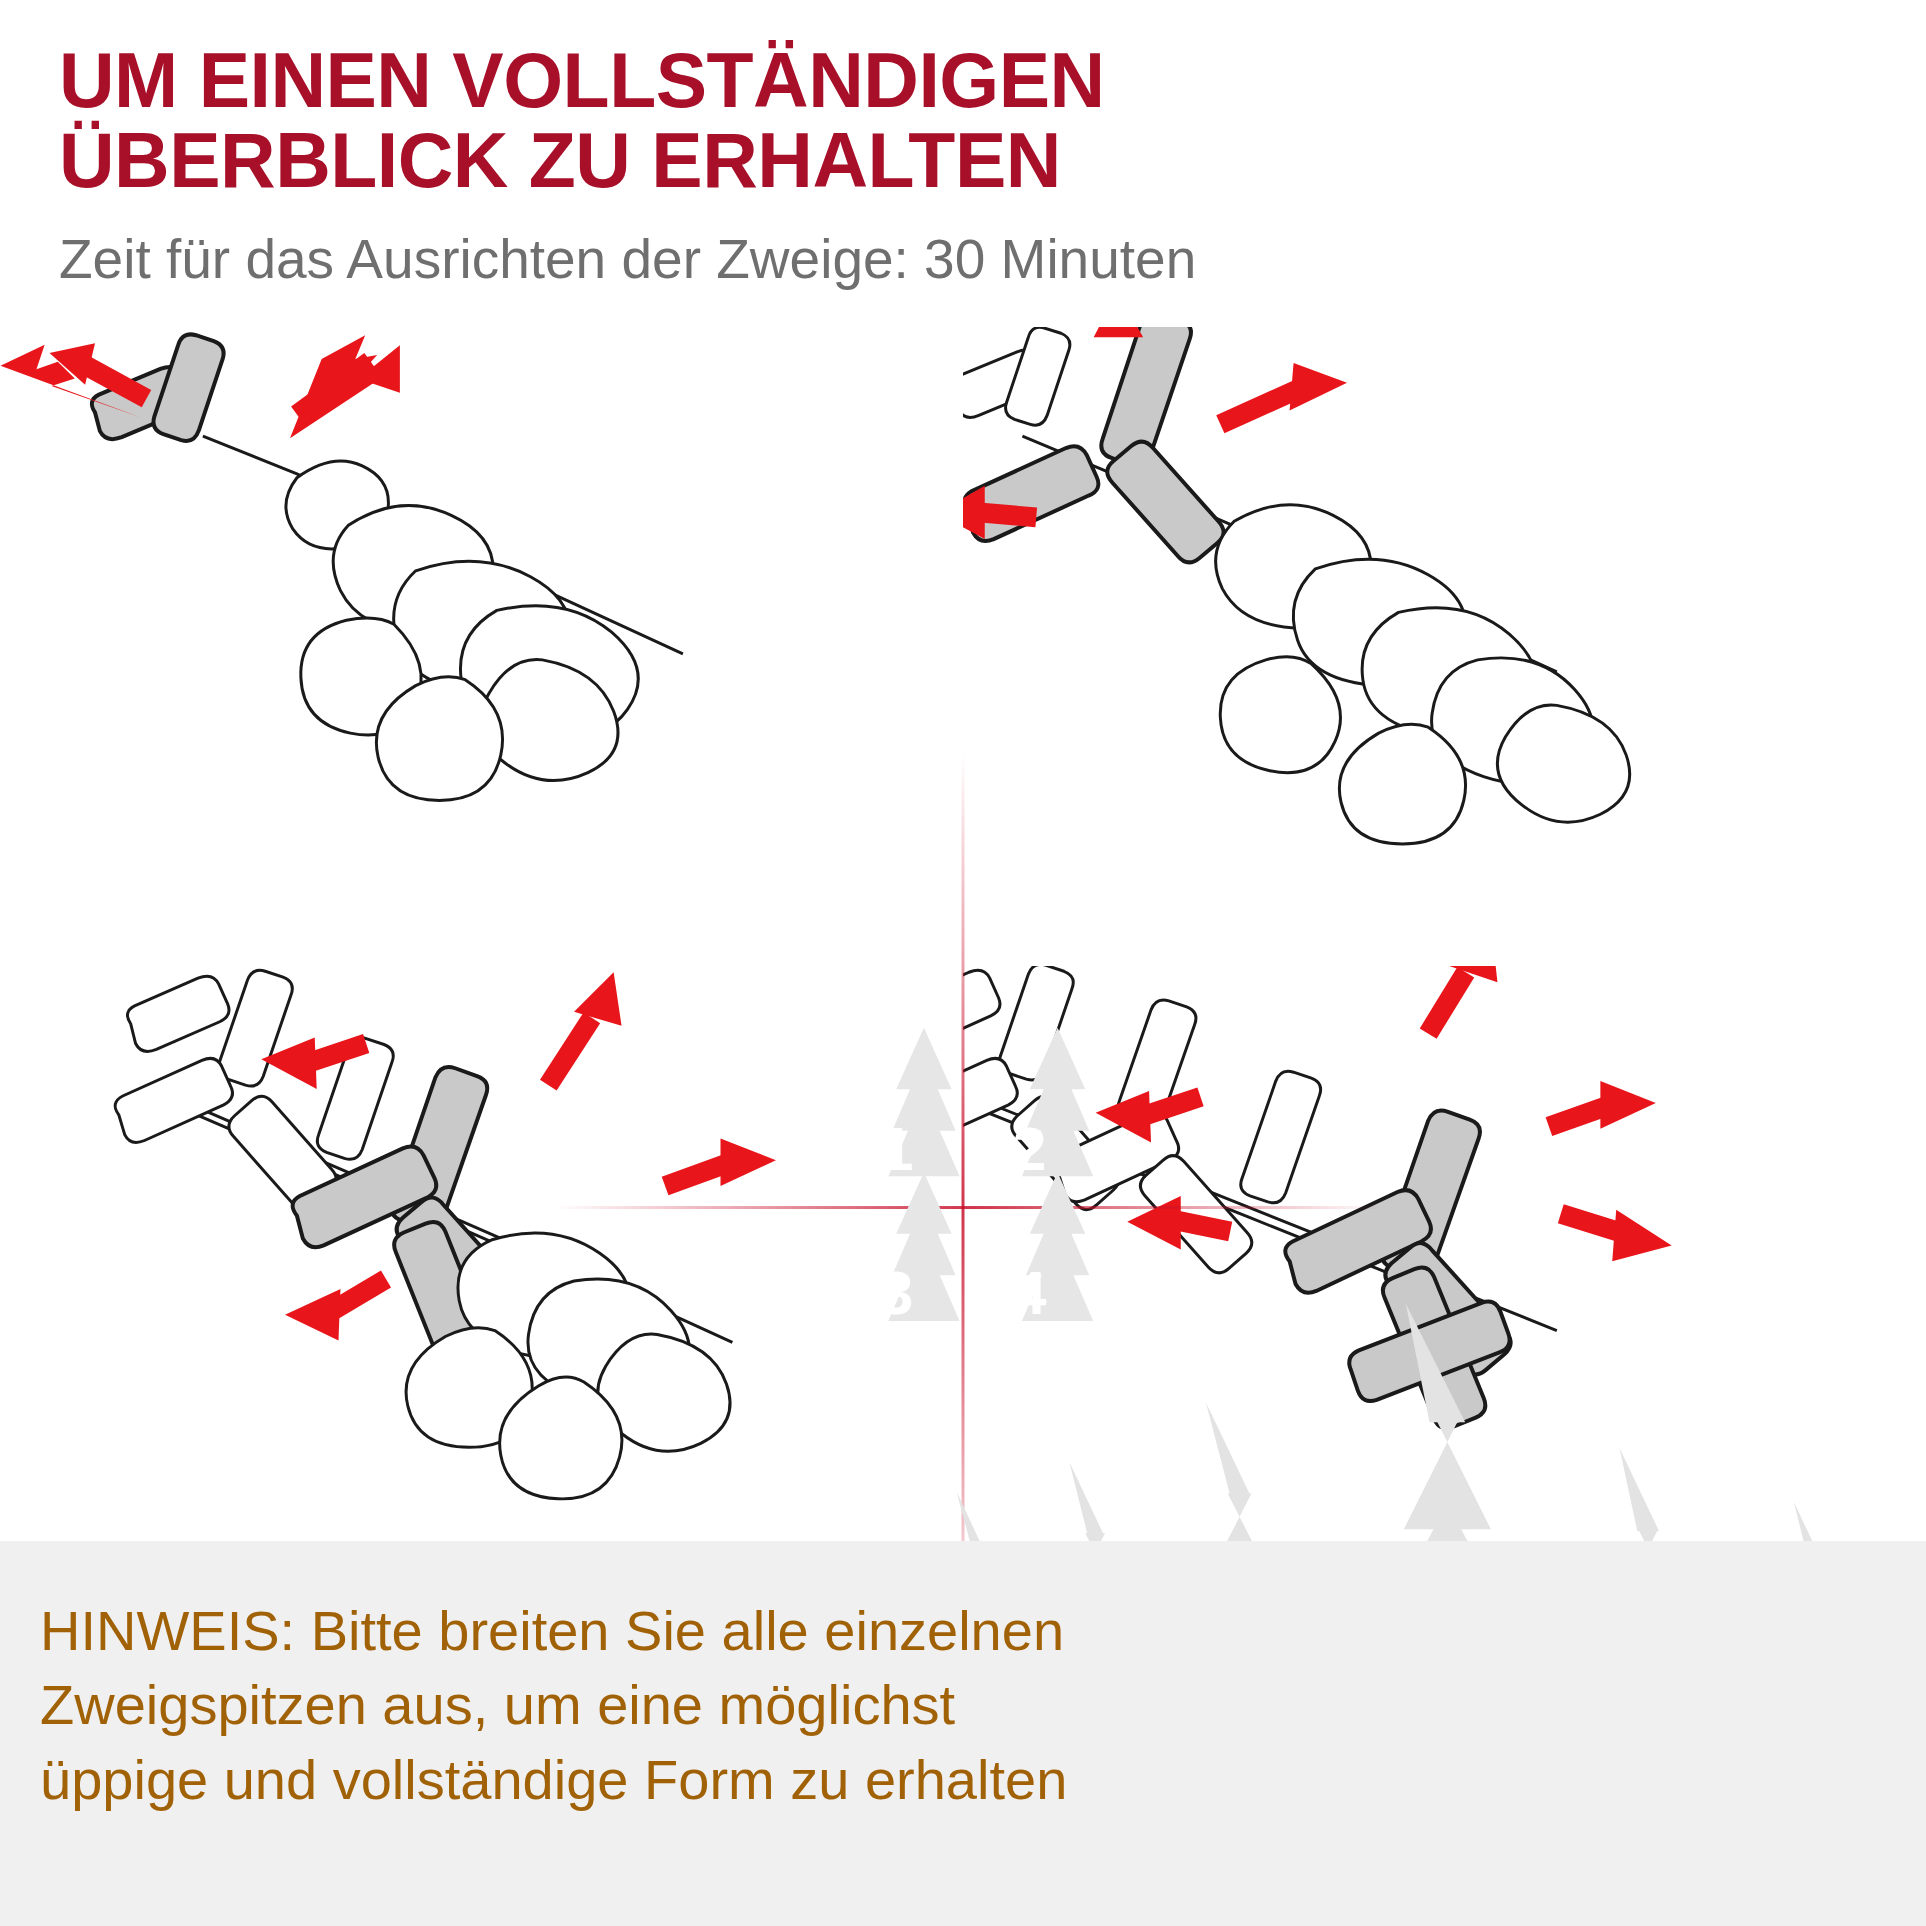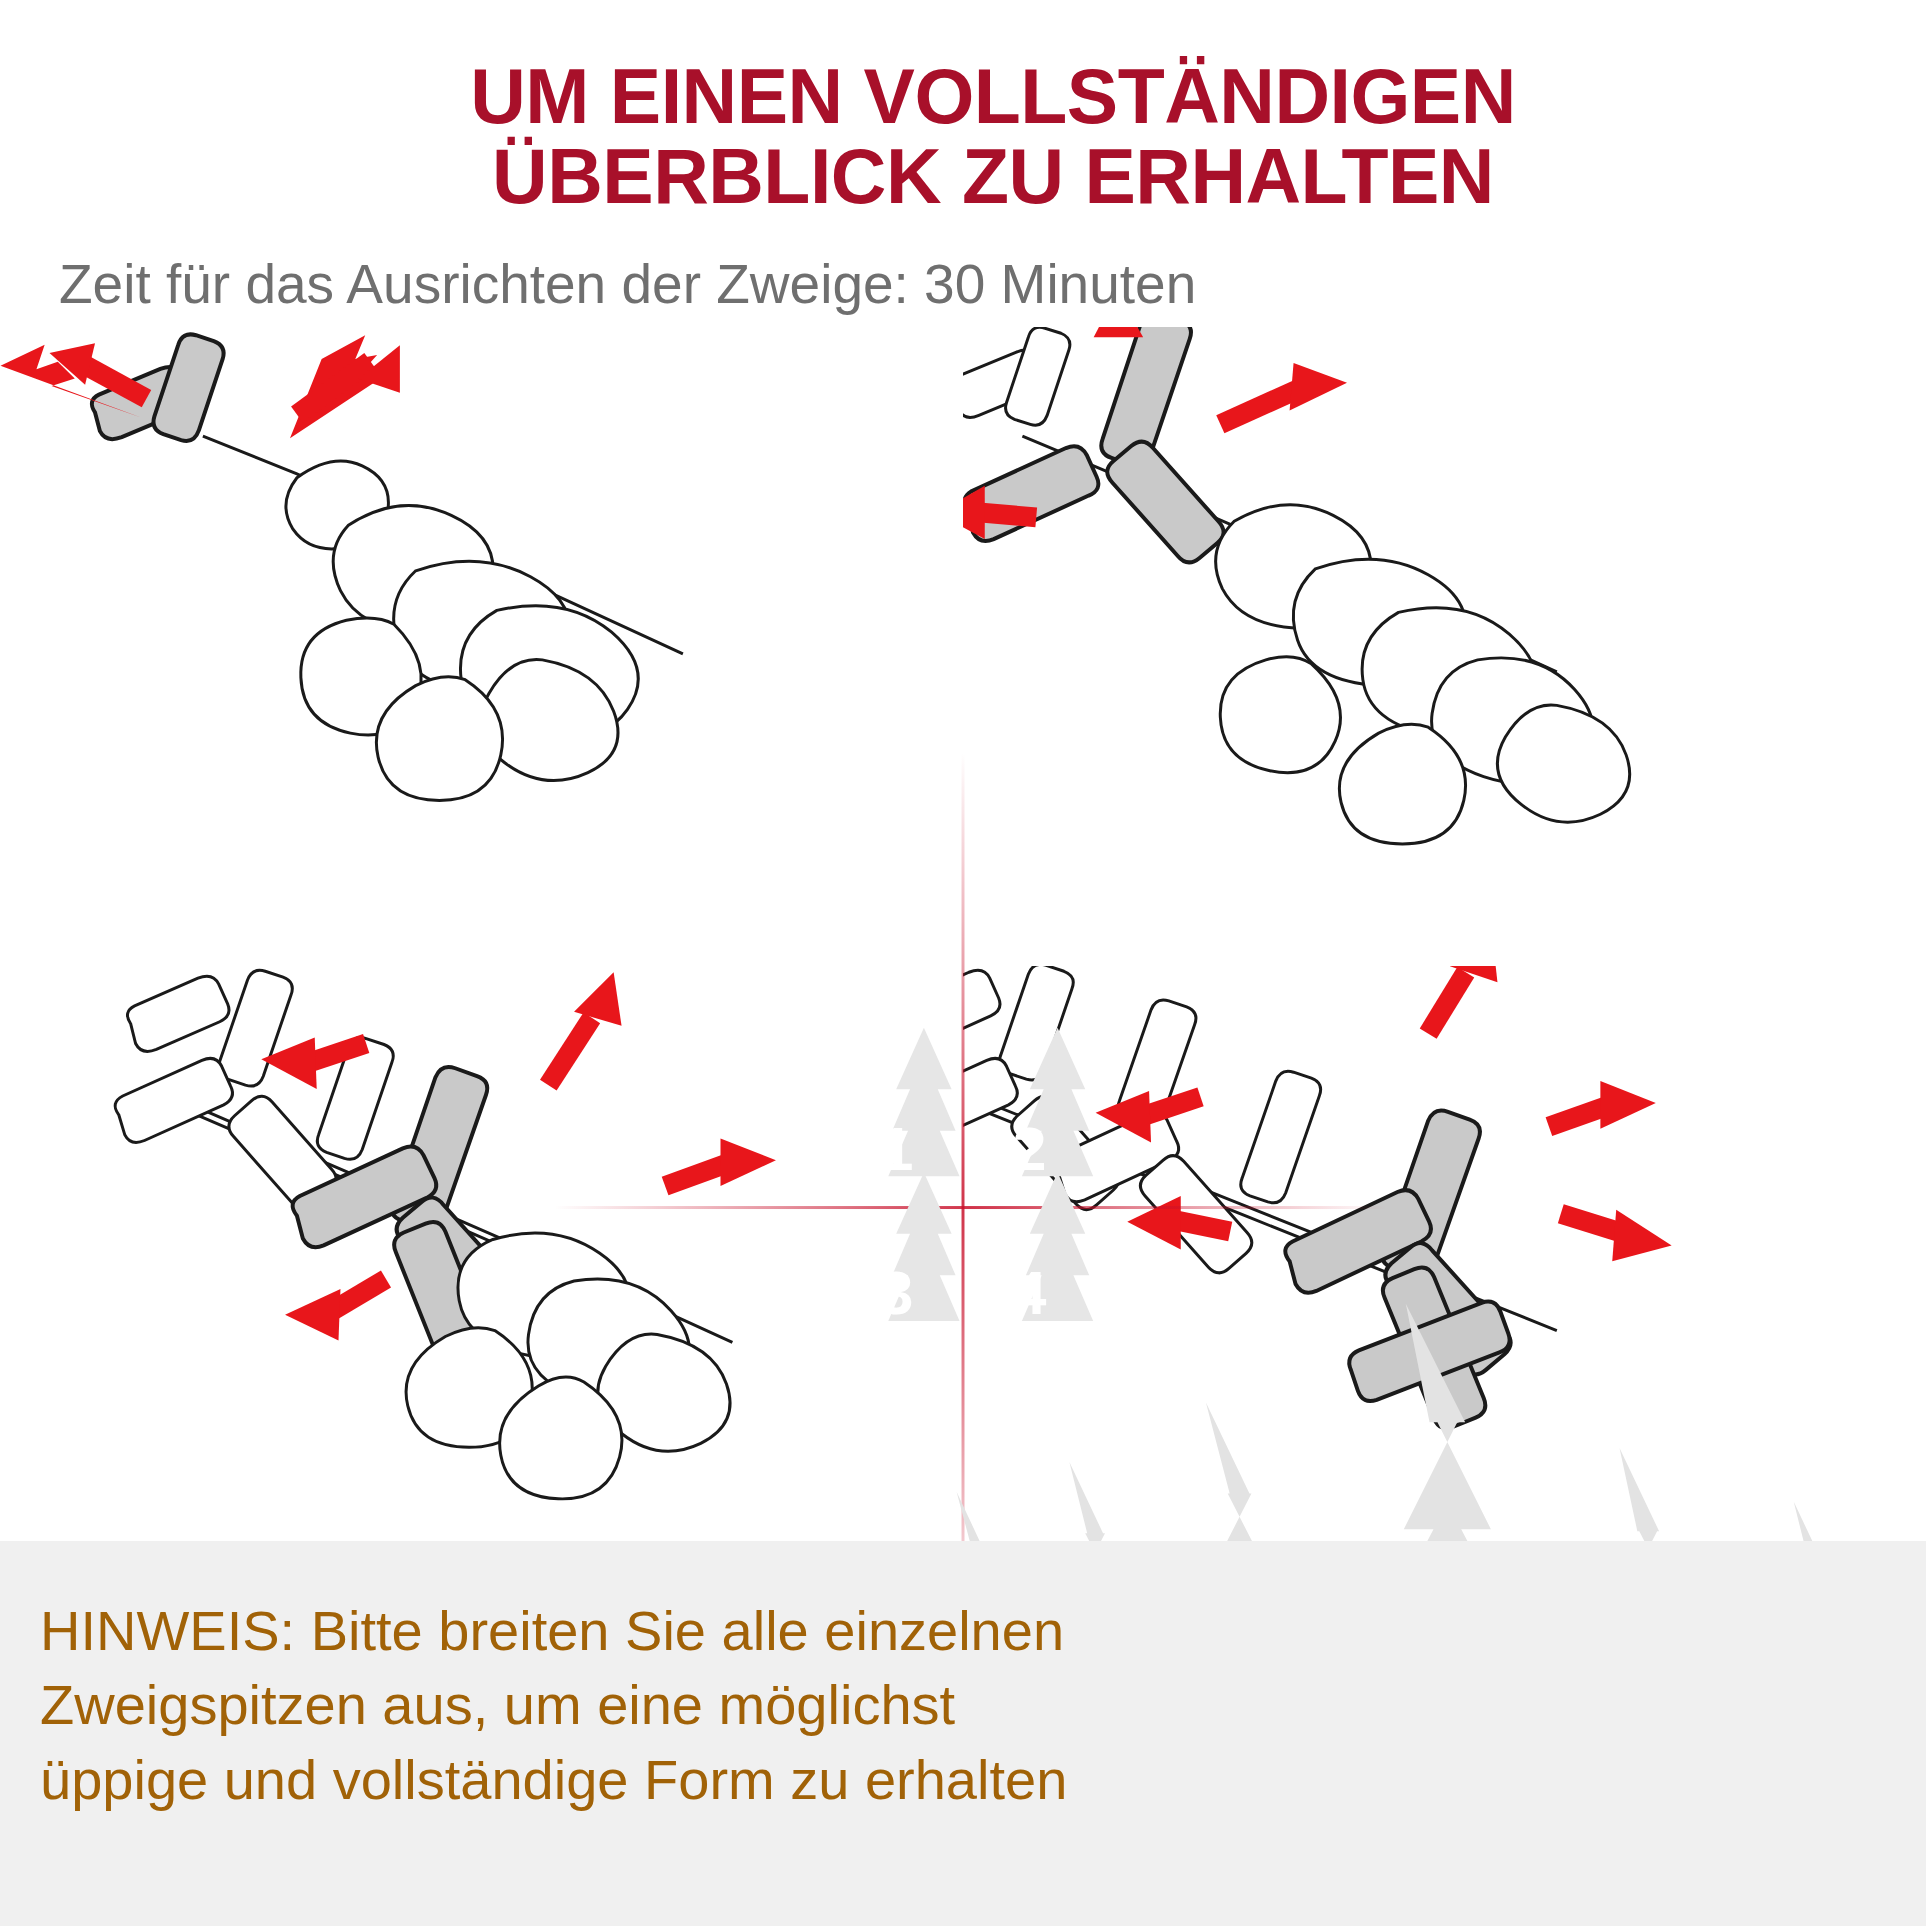--- a/index.html
+++ b/index.html
@@ -23,30 +23,29 @@
     padding: 40px 0 0 0;
     box-sizing: border-box;
   }
   .title {
     color: #a8102a;
     font-size: 77px;
     font-weight: bold;
     line-height: 1.04;
     letter-spacing: -0.5px;
     padding-left: 59px;
-    margin: 16px;
+    margin: 0;
     white-space: pre-line;
-    text-align: center;
   }
   .subtitle {
     color: #6f6f6f;
     font-size: 55px;
     font-weight: normal;
     padding-left: 59px;
-    margin-top: 38px;
+    margin-top: 29px;
     line-height: 1.1;
   }
 
   
   .diagram {
     position: absolute;
     left: 0;
     top: 327px;
     width: 1927px;
     height: 1277px;

